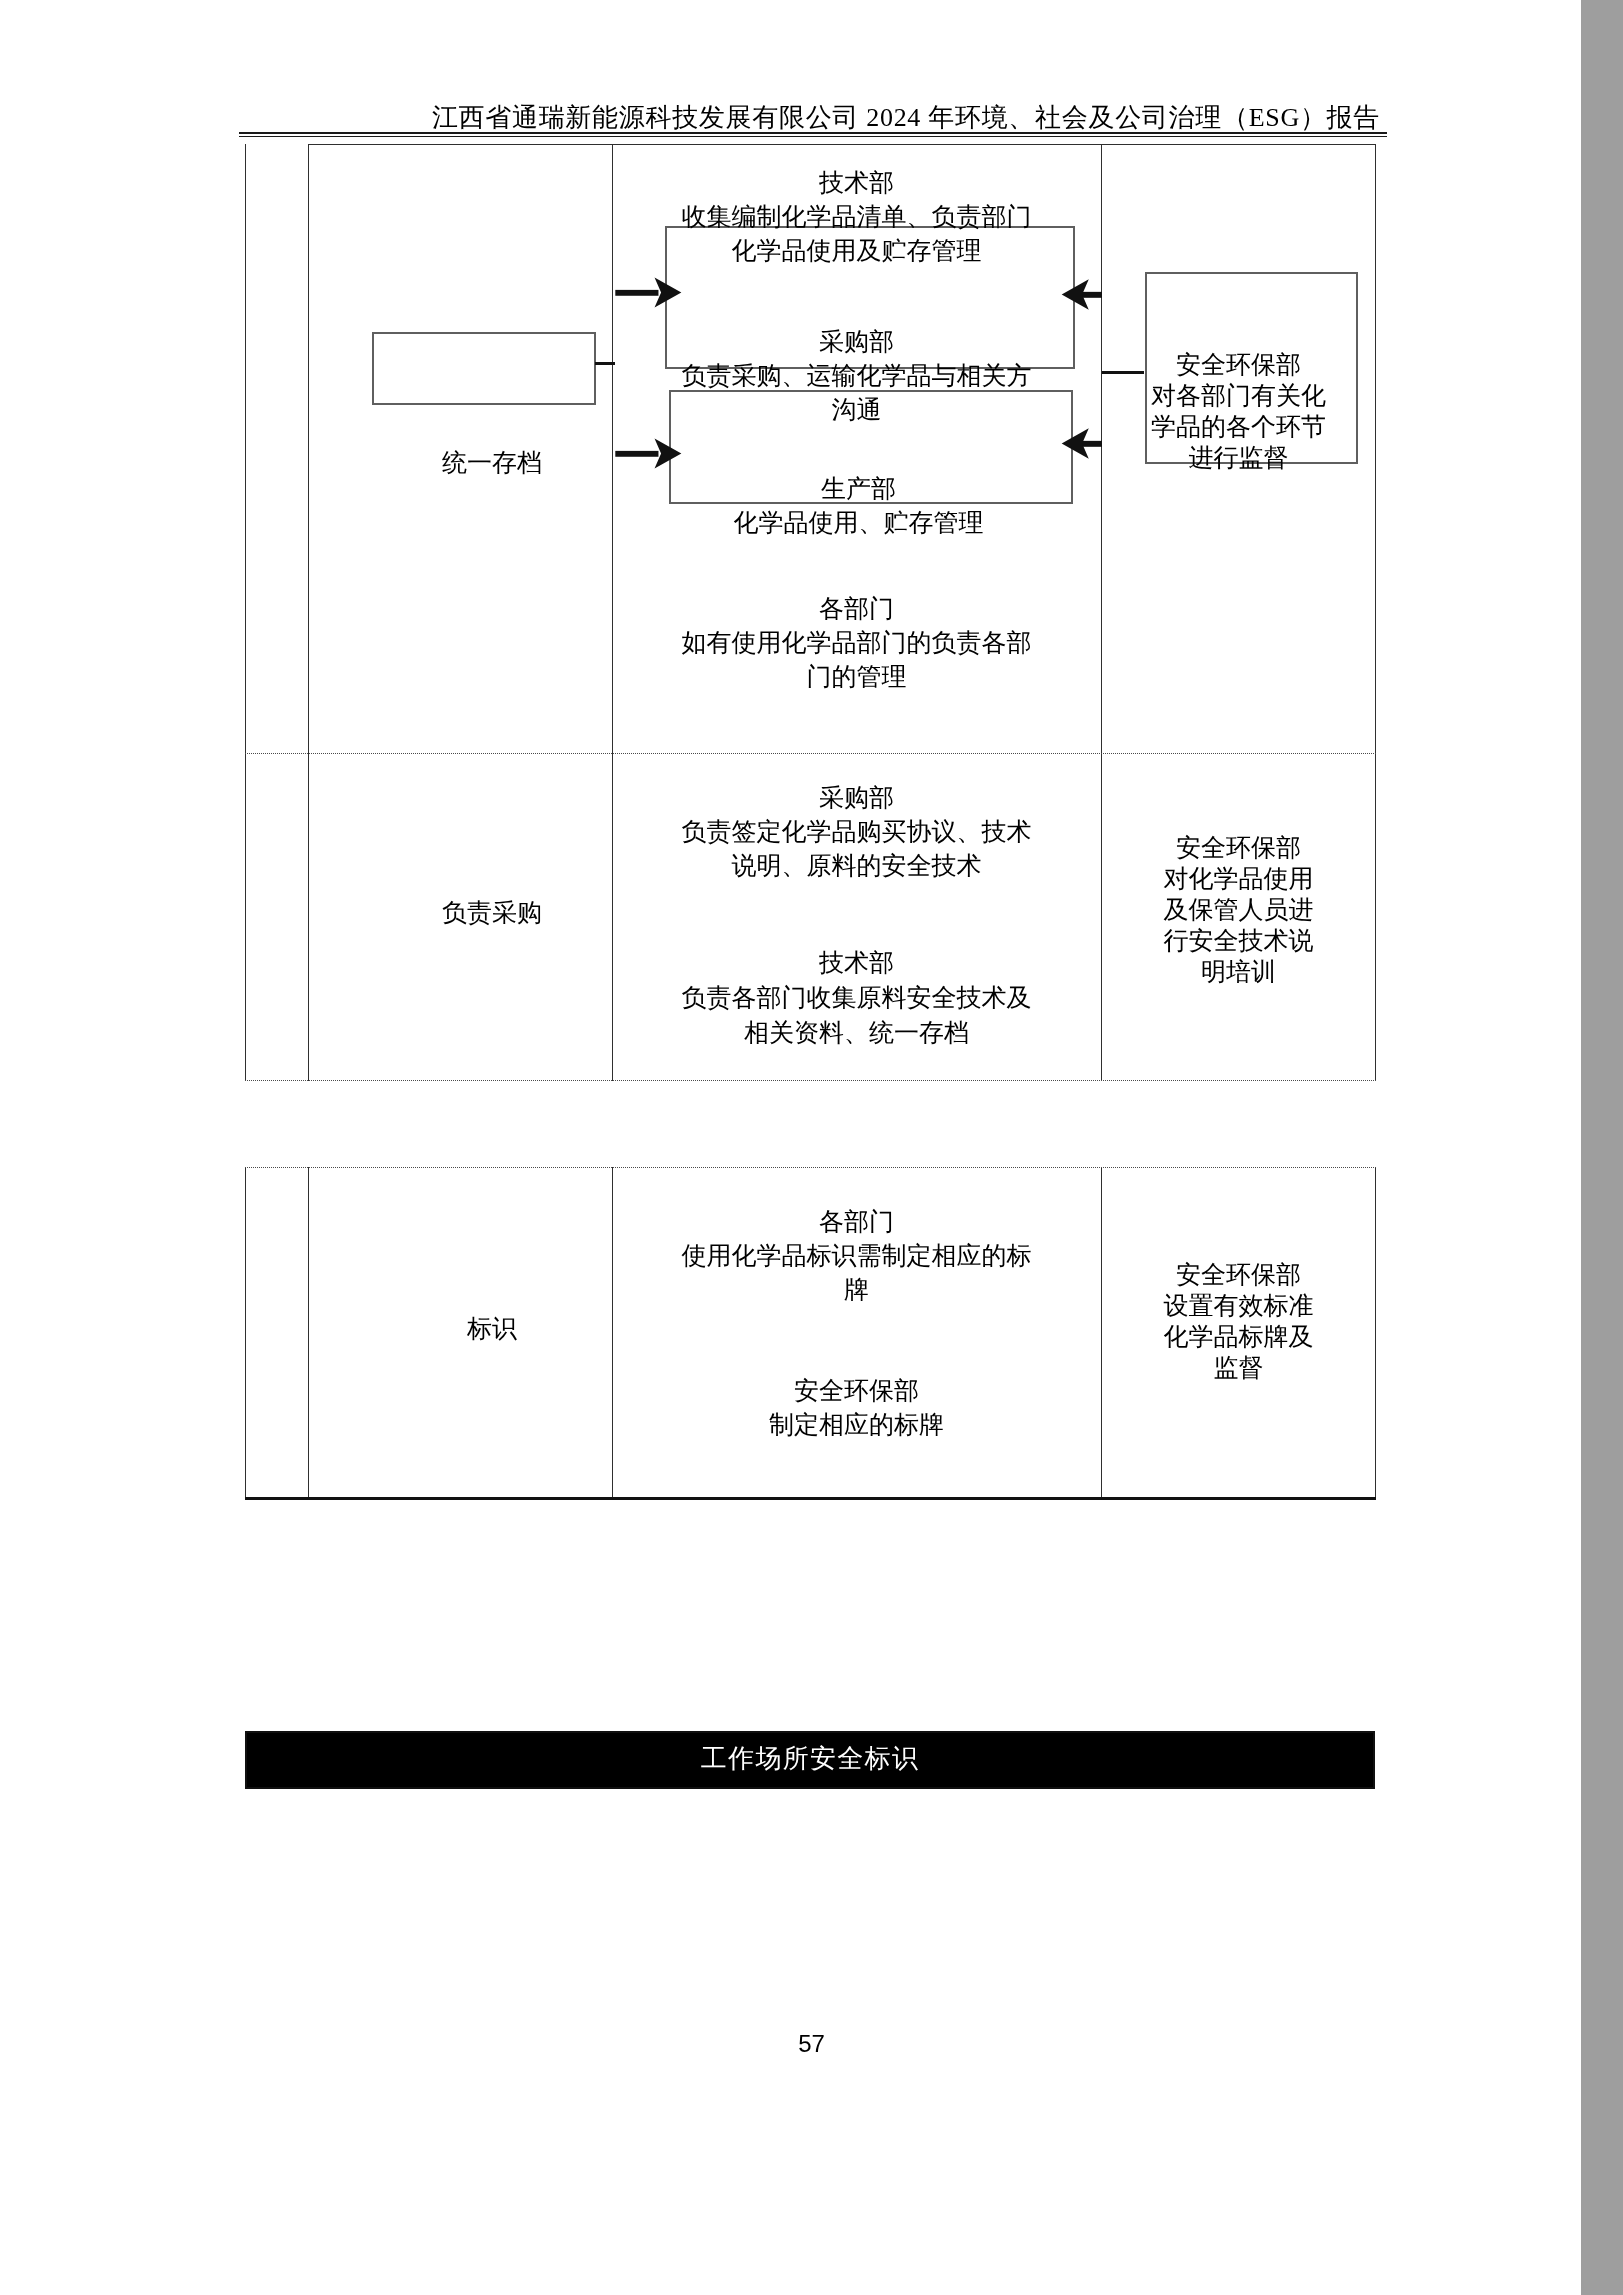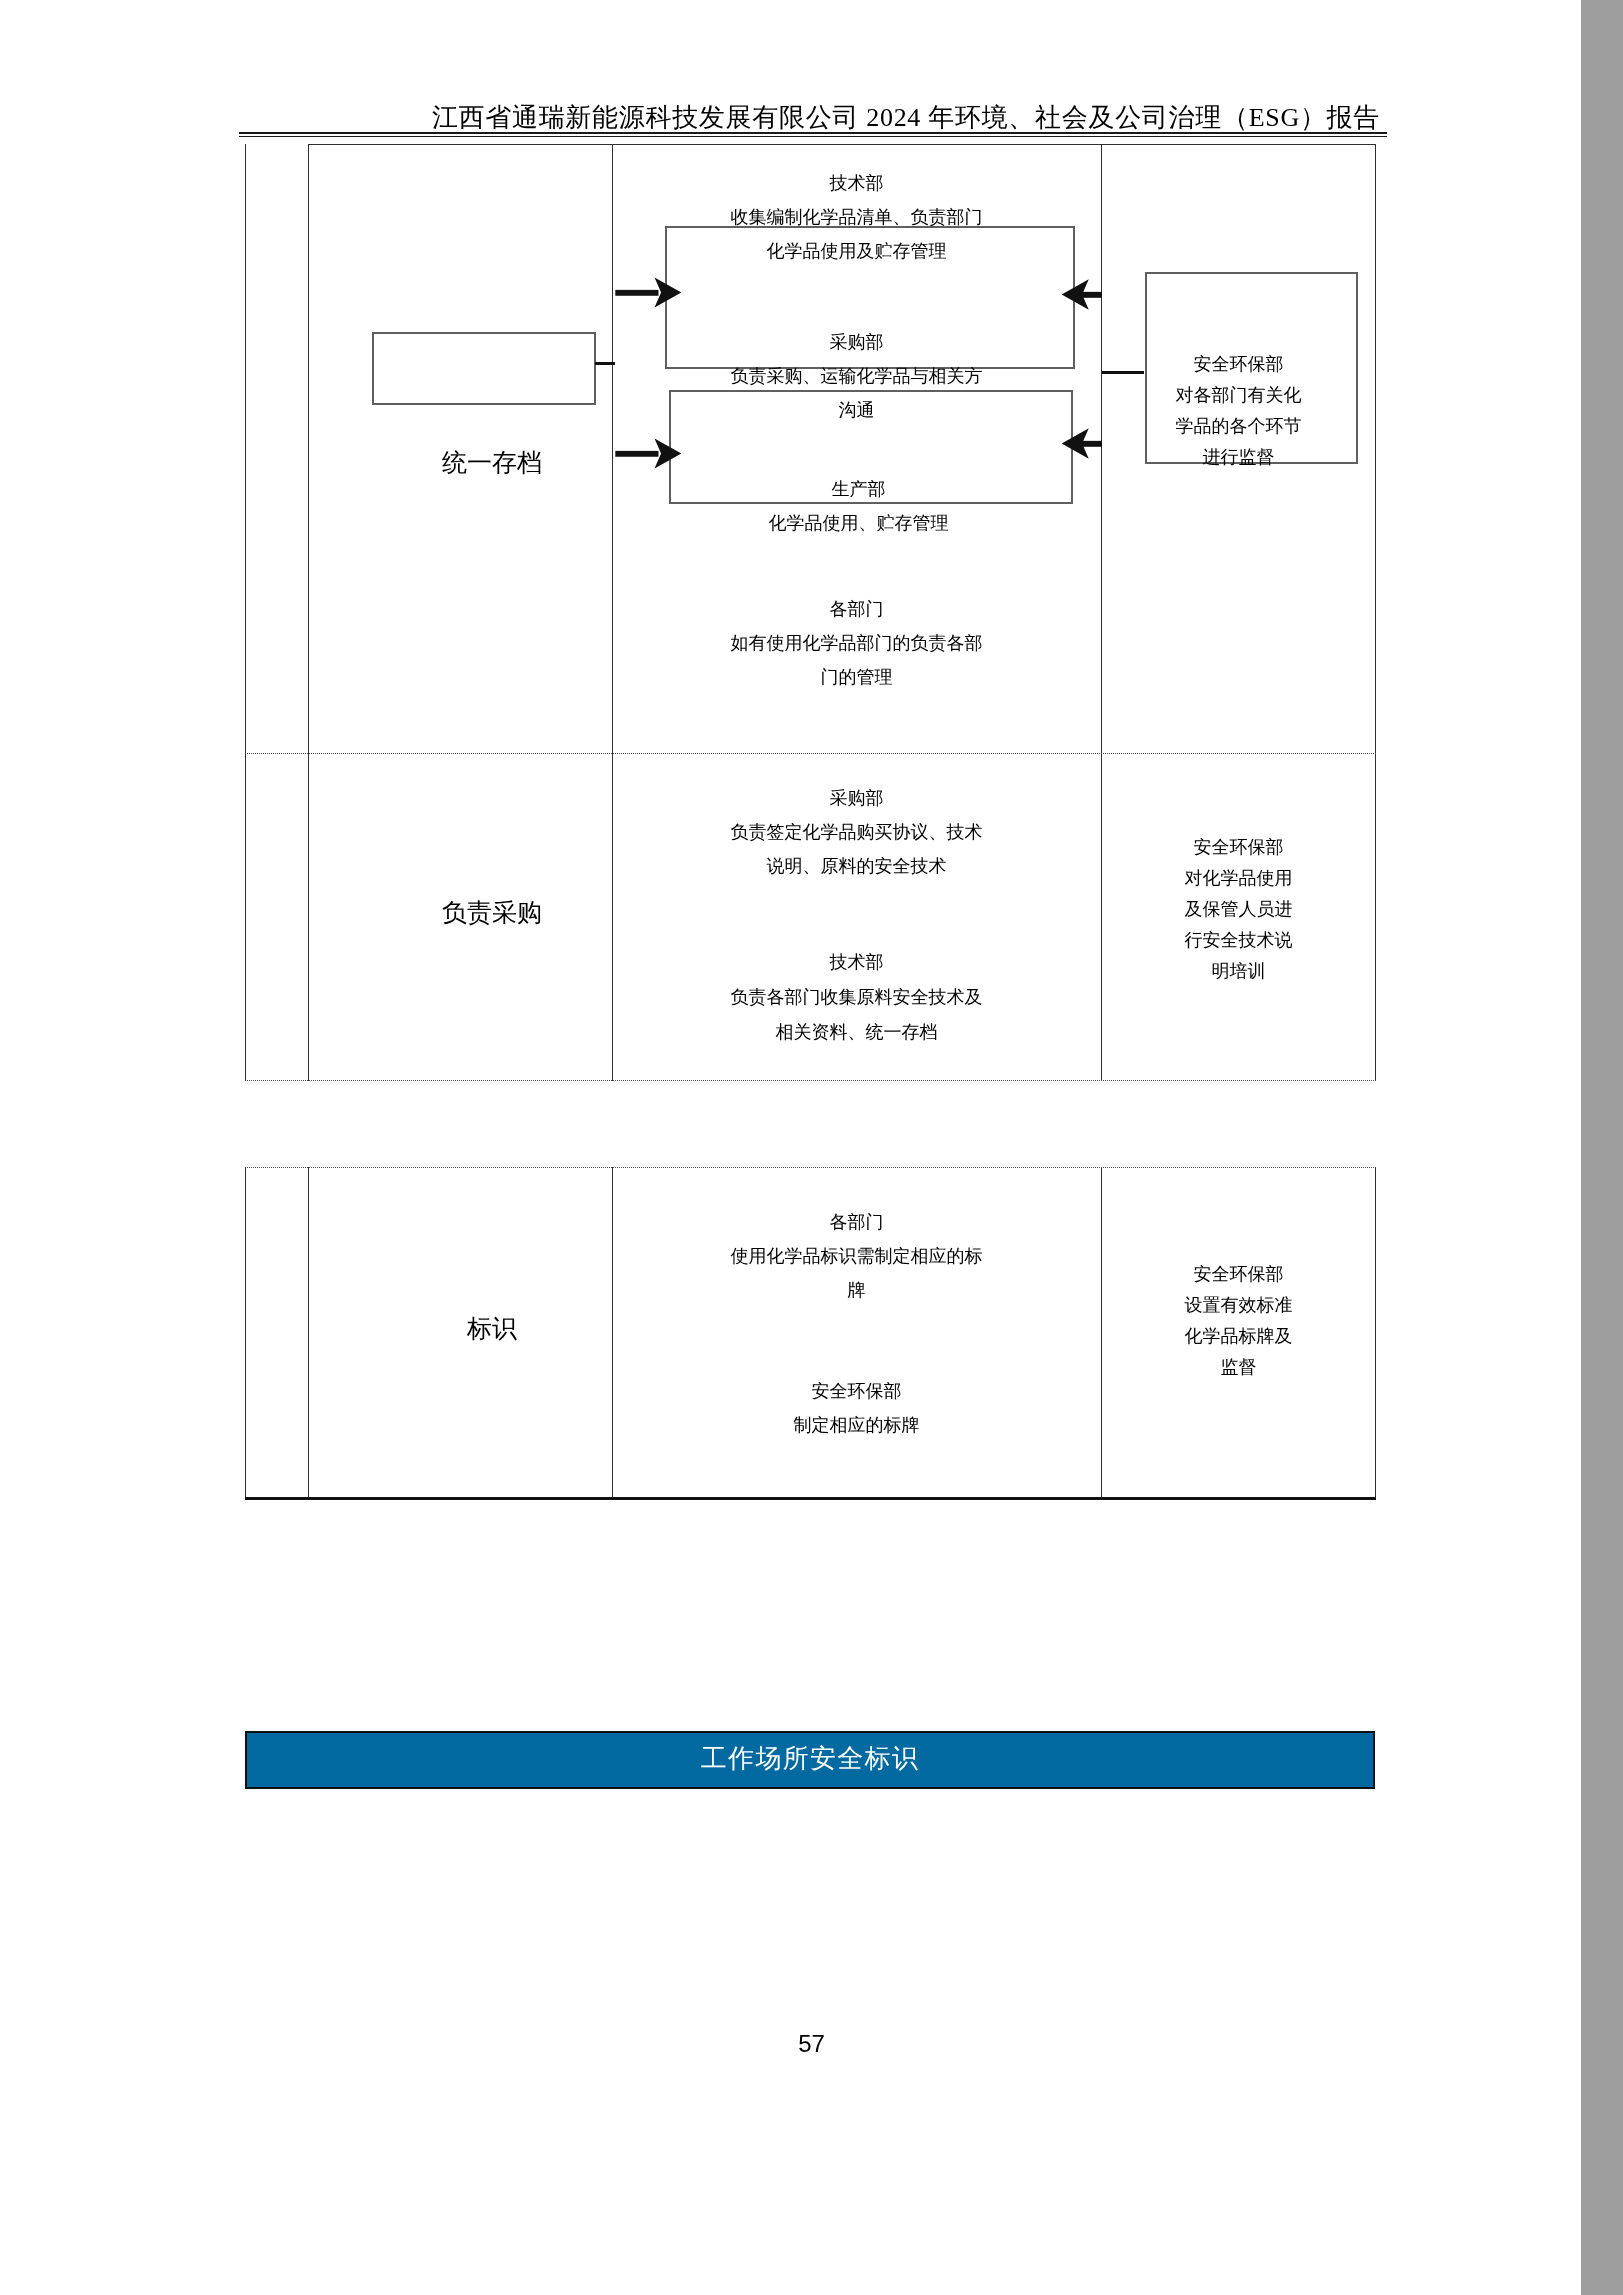--- a/index.html
+++ b/index.html
@@ -21,21 +21,21 @@
   .arrow svg{display:block;}
   .header-title{
     position:absolute;left:245px;top:101px;width:1135px;
     font-size:26px;line-height:33px;text-align:right;letter-spacing:0.7px;
   }
   .header-rule{
     position:absolute;left:239px;top:132px;width:1148px;height:2px;
     border-top:2px solid #1a1a1a;border-bottom:1.3px solid #1a1a1a;
   }
   .label-cell{font-size:25px;line-height:34px;}
-  .cell-text{font-size:18px;}
+  .cell-text{font-size:25px;}
   .caption{
     position:absolute;left:245px;top:1567px;width:1129px;
     font-size:25px;line-height:31px;text-align:center;letter-spacing:1.3px;
   }
   .banner{
     position:absolute;left:245px;top:1731px;width:1126px;height:54px;
     border:2px solid #101010;
   }
   .banner-label{
     display:block;width:100%;height:100%;
@@ -146,20 +146,20 @@
 牌</div>
     <div class="txt cell-text" style="left:613px;top:1374px;width:487px;line-height:34px;">安全环保部
 制定相应的标牌</div>
     <div class="txt cell-text" style="left:1102px;top:1259px;width:273px;line-height:31px;">安全环保部
 设置有效标准
 化学品标牌及
 监督</div>
   </div>
 
 
-  <div class="banner" style="background-color: #0369a1;">
+  <div class="banner" style="background-color: #000000;">
     <span class="banner-label" style="color: rgb(255, 255, 255);">工作场所安全标识</span>
   </div>
 
   <div class="page-number">57</div>
 
 </div>
 
 
 </body></html>

